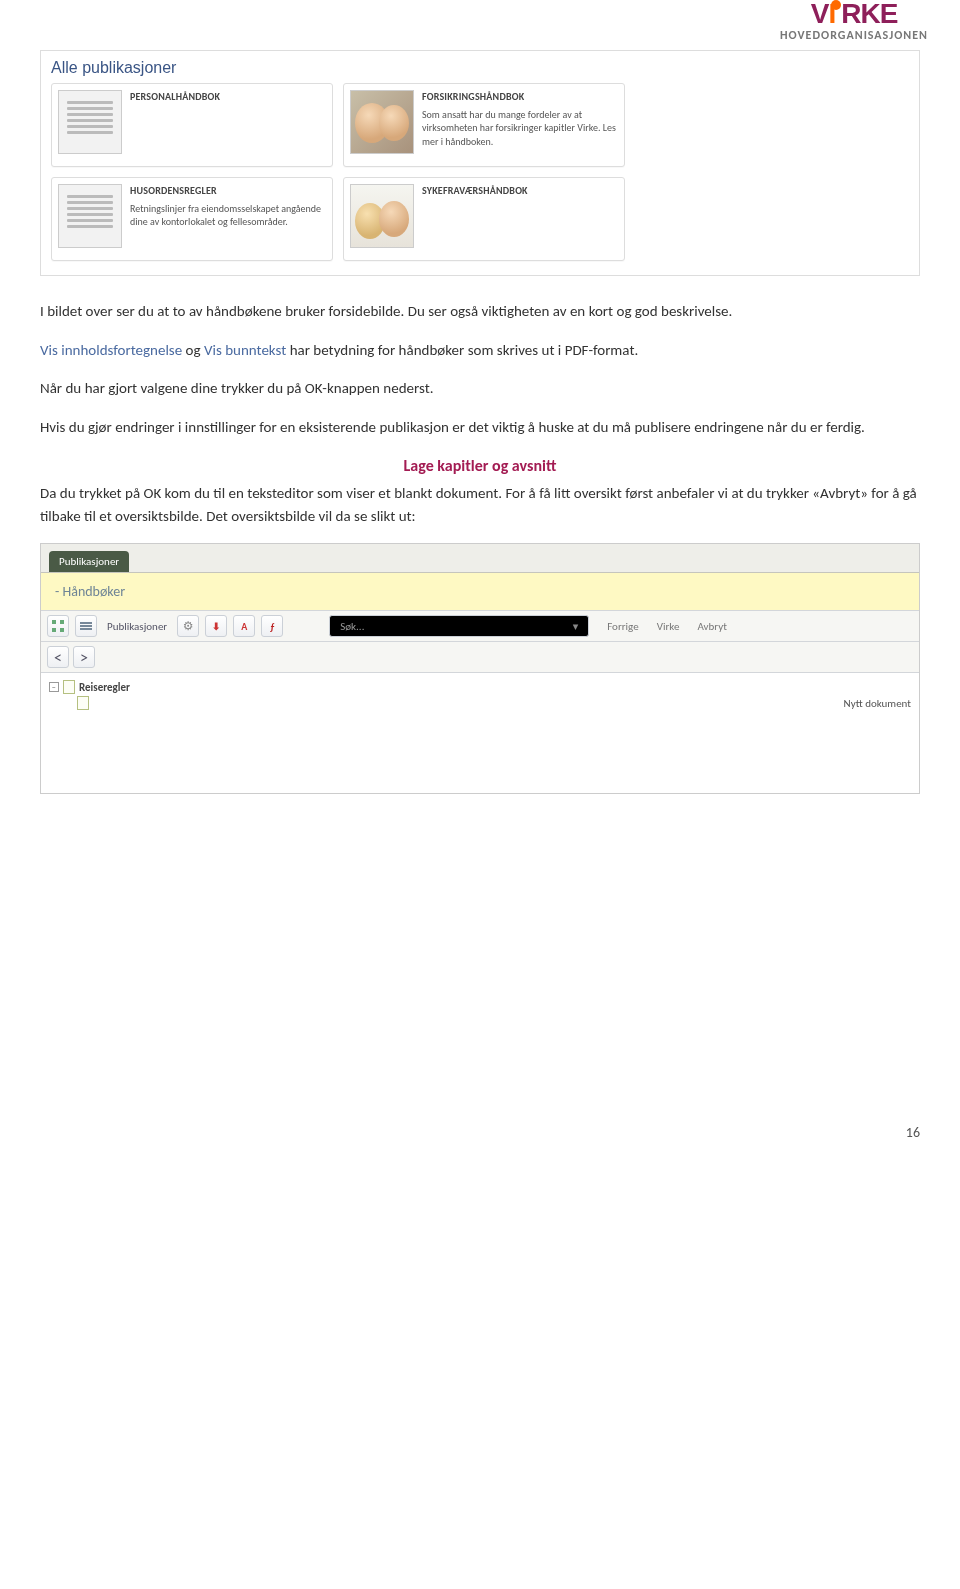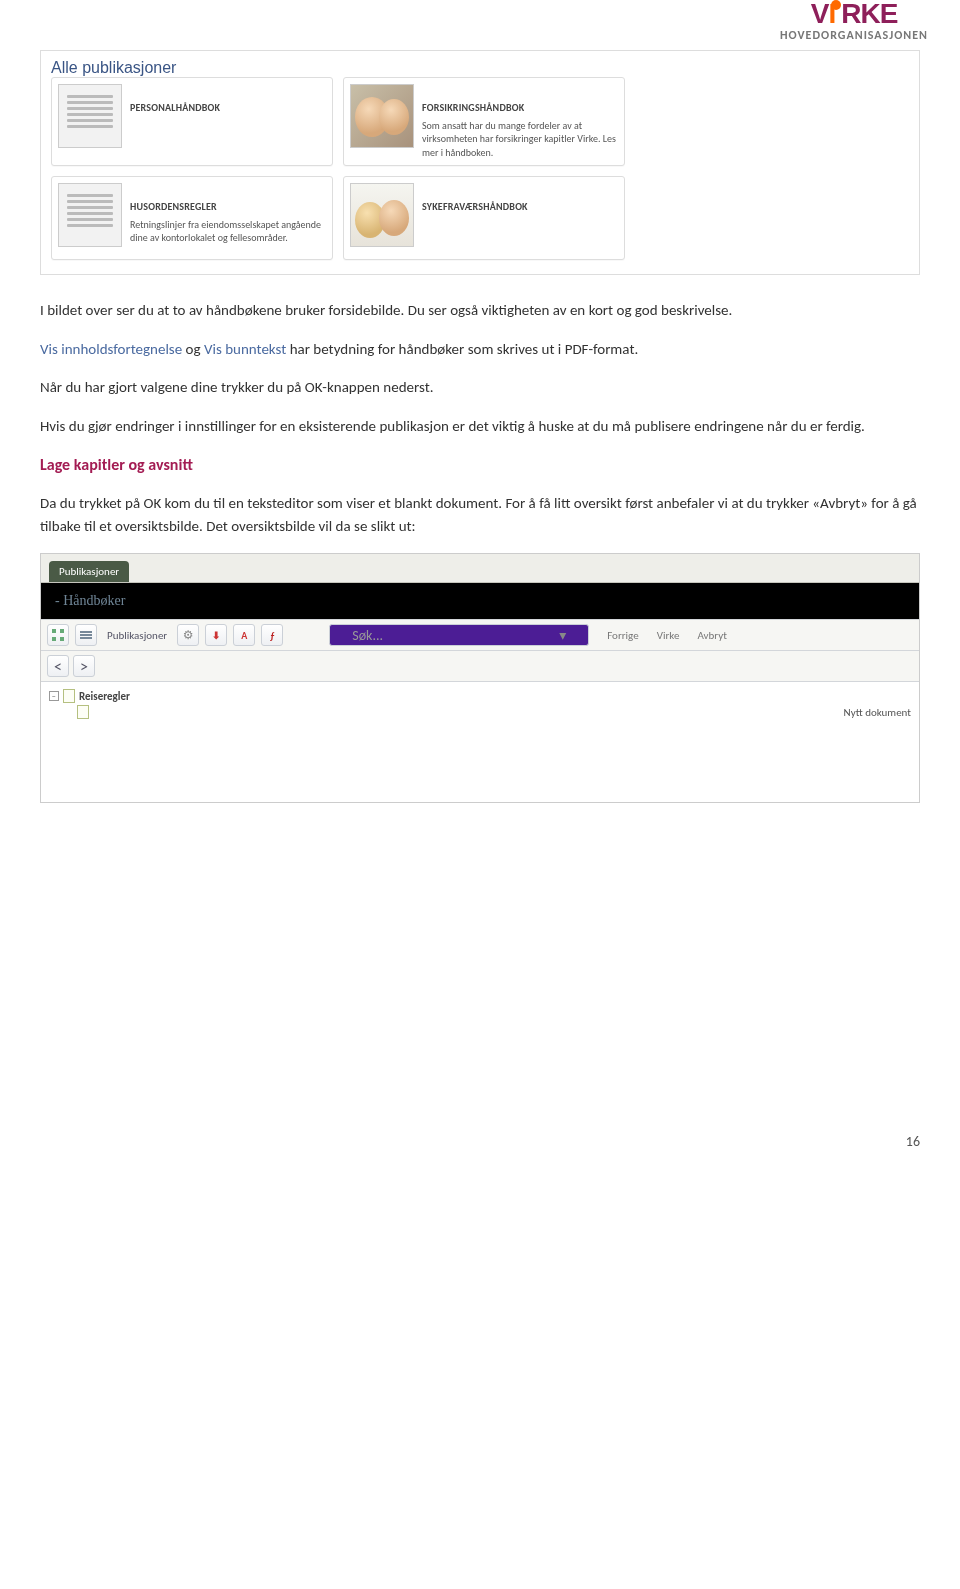--- a/index.html
+++ b/index.html
@@ -43,21 +43,21 @@
   .shot1 {
     margin-top: 40px;
     border: 1px solid #ddd;
     background: #fff;
     padding: 8px 10px 14px 10px;
   }
   .shot1-title {
     color: #3a5585;
     font-size: 16px;
     font-family: Arial, sans-serif;
-    margin-bottom: 0;
+    margin-bottom: 6px;
   }
   .cards {
     display: flex;
     gap: 10px;
     flex-wrap: wrap;
   }
   .card {
     border: 1px solid #ddd;
     border-radius: 3px;
     width: 282px;
@@ -84,33 +84,34 @@
   .face {
     position: absolute;
     border-radius: 50%;
     background: radial-gradient(circle at 40% 30%, #f6d9b8, #d7a87a 70%);
   }
   .thumb.photo .f1 { width: 34px; height: 40px; left: 4px; top: 12px; }
   .thumb.photo .f2 { width: 30px; height: 36px; right: 4px; top: 14px; }
   .thumb.photo2 { padding:0; position:relative; overflow:hidden; background: linear-gradient(180deg,#f5f5f0,#e7e3da); }
   .thumb.photo2 .f1 { width: 30px; height: 36px; left: 4px; top: 18px; background: radial-gradient(circle at 40% 30%, #f8e0b0, #d8b472 70%); }
   .thumb.photo2 .f2 { width: 30px; height: 36px; right: 4px; top: 16px; background: radial-gradient(circle at 40% 30%, #f6d9b8, #d7a87a 70%); }
-  .card-body { flex:1; font-size: 10px; color:#555; line-height:1.35;margin-top:17px; }
+  .card-body { flex:1; font-size: 10px; color:#555; line-height:1.35; }
   .card-title { font-size: 10px; font-weight: bold; color:#444; margin-bottom: 4px; letter-spacing: .2px; }
 
   
   .body-text { margin-top: 24px; font-size: 15px; line-height: 1.5; color:#333; }
   .body-text p { margin-bottom: 16px; }
   .body-text .em-blue { color:#4a6aa0; }
   .h3-red {
     color: #a31c53;
     font-weight: bold;
     font-size: 16px;
-    margin-bottom: 15px;
+    margin-bottom: 4px;
     display: block;
+    text-align: center;
   }
 
   
   .shot2 {
     border: 1px solid #ccc;
     background: #f6f6f3;
   }
   .tab-bar {
     border-bottom: 1px solid #c5c5bd;
     padding: 6px 8px 0 8px;
@@ -121,22 +122,21 @@
     padding: 4px 10px;
     font-size: 11px;
     background: #4a5a46;
     color: #fff;
     border-radius: 4px 4px 0 0;
   }
   .subhead {
     padding: 10px 14px;
     color: #6f8596;
     font-size: 14px;
-    background: #000000;
-    font-family: Liberation Serif, serif;
+    background: #fef9c3;
   }
   .toolbar {
     display:flex;
     align-items:center;
     gap:6px;
     padding: 4px 6px;
     background:#f6f6f3;
     border-top:1px solid #d3d6da;
     border-bottom:1px solid #d3d6da;
     font-size:11px;
@@ -153,28 +153,28 @@
     border-radius: 3px;
     padding: 0 4px;
     color:#556;
   }
   .tbtn.plain { border:none; background:none; }
   .tsearch {
     flex: 0 0 260px;
     height:22px;
     border:1px solid #cbd0d7;
     border-radius:3px;
-    background:#4c1d95;
+    background:#000000;
     margin-left:40px;
     display:flex;
     align-items:center;
     justify-content:space-between;
-    padding:0 22px;
+    padding:0 10px;
     color:#999;
-    font-size:14px;
+    font-size:11px;
   }
   .tsearch .chev { color:#888; }
   .tright { margin-left:12px; color:#777; font-size:11px; }
   .navrow {
     display:flex;
     gap:4px;
     padding:4px 6px;
     background:#f6f6f3;
     border-bottom:1px solid #d3d6da;
   }

